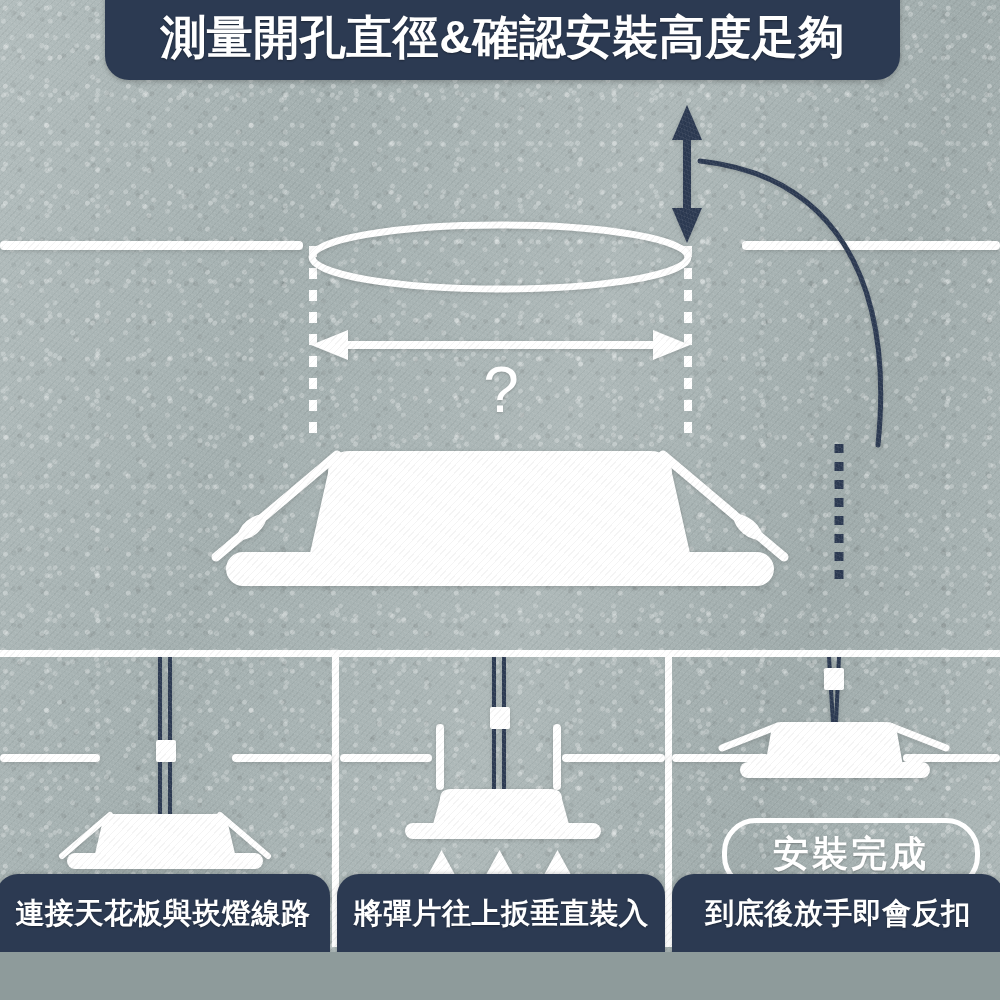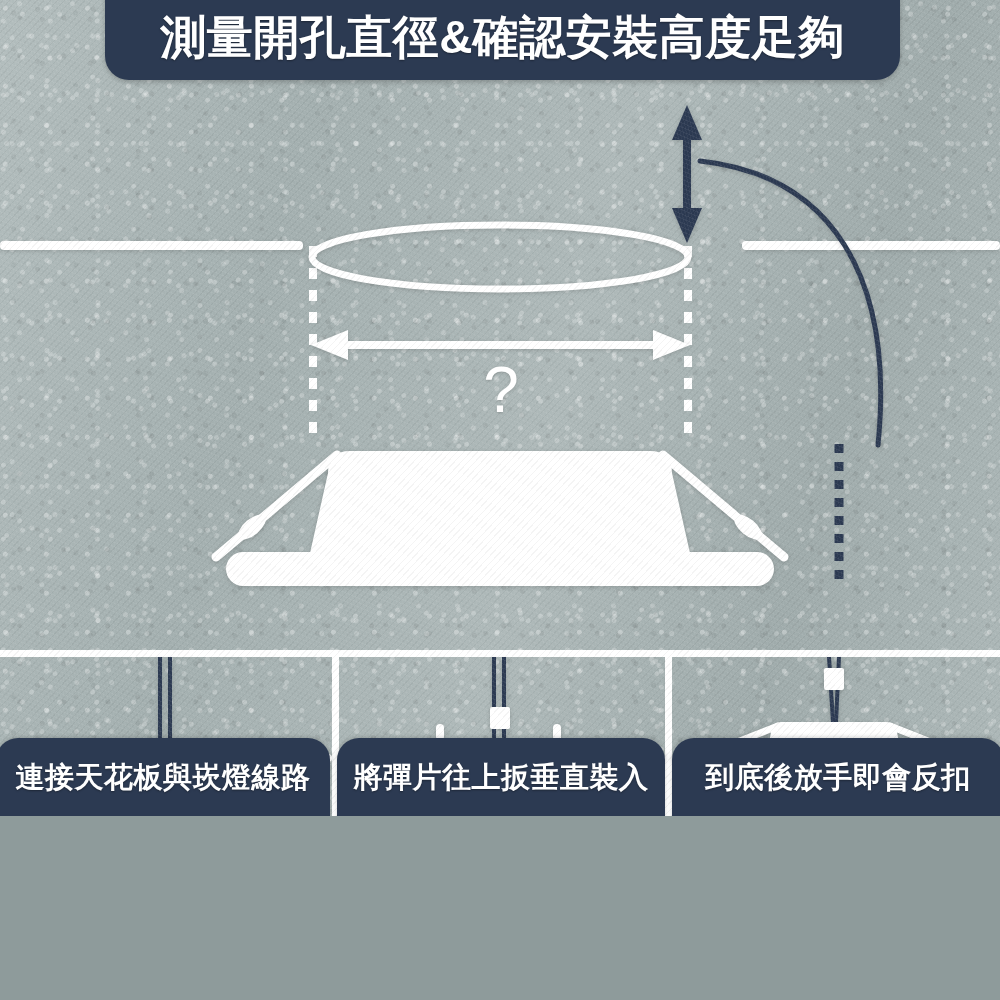--- a/index.html
+++ b/index.html
@@ -4,21 +4,21 @@
 <title>Downlight Installation Guide</title>
 <style>
   html, body {
     margin: 0;
     padding: 0;
     background: #8e9b9b;
   }
   #stage {
     position: relative;
     width: 1000px;
-    height: 816px;
+    height: 952px;
     overflow: hidden;
     font-family: "Liberation Sans", "DejaVu Sans", sans-serif;
     background-color: #a8b4b4;
     background-image:
       radial-gradient(circle at 13% 21%, rgba(255,255,255,.30) 0 2px, transparent 3px),
       radial-gradient(circle at 37% 8%, rgba(255,255,255,.22) 0 2px, transparent 3px),
       radial-gradient(circle at 61% 33%, rgba(255,255,255,.26) 0 2px, transparent 3px),
       radial-gradient(circle at 84% 14%, rgba(255,255,255,.20) 0 2px, transparent 3px),
       radial-gradient(circle at 7% 57%, rgba(255,255,255,.24) 0 2px, transparent 3px),
       radial-gradient(circle at 28% 71%, rgba(255,255,255,.22) 0 2px, transparent 3px),
@@ -231,18 +231,19 @@
 
       <path class="wht-s" d="M 778 726 L 722 748" stroke-width="7" stroke-linecap="round"></path>
       <path class="wht-s" d="M 890 726 L 946 748" stroke-width="7" stroke-linecap="round"></path>
 
       <rect class="wht" x="740" y="762" width="190" height="16" rx="8"></rect>
       <path class="wht" d="M 781 722 L 886 722 Q 897 722 897 732 L 903 766 L 765 766 L 771 732
                Q 771 722 781 722 Z"></path>
     </g>
   </svg>
 
+  <div id="done-badge">安裝完成</div>
 
   <div class="pill caption-bar" id="caption-1">連接天花板與崁燈線路</div>
   <div class="pill caption-bar" id="caption-2">將彈片往上扳垂直裝入</div>
   <div class="pill caption-bar" id="caption-3">到底後放手即會反扣</div>
 
 </div>
 
 </body></html>

